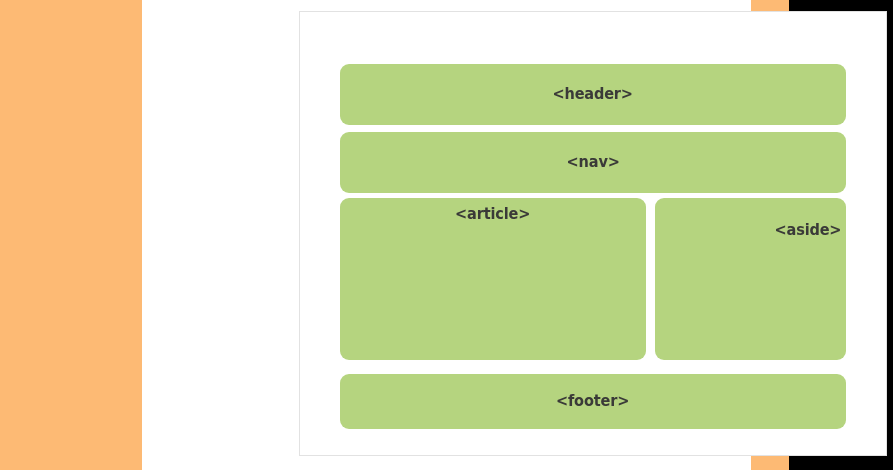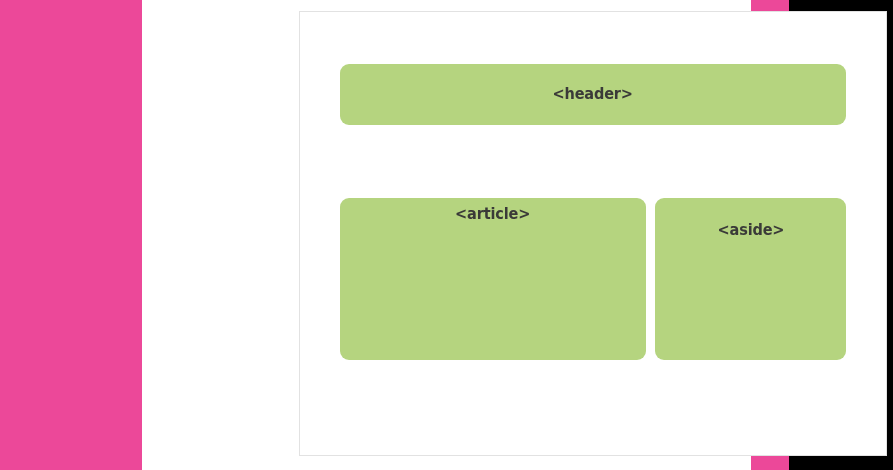--- a/index.html
+++ b/index.html
@@ -11,21 +11,21 @@
     width: 893px;
     height: 470px;
     overflow: hidden;
     font-family: "DejaVu Sans", sans-serif;
   }
 
   .stage {
     position: relative;
     width: 789px;
     height: 470px;
-    background: #ec4899;
+    background: #fdba74;
   }
 
   
   .page-canvas {
     position: absolute;
     left: 142px;
     top: 0px;
     width: 609px;
     height: 470px;
     background: #ffffff;
@@ -99,21 +99,21 @@
     justify-content: center;
     padding-top: 8px;
   }
 
   .block-aside {
     left: 315px;
     top: 145px;
     width: 191px;
     height: 162px;
     align-items: flex-start;
-    justify-content: center;
+    justify-content: flex-end;
     padding-top: 24px;
   }
 
   .block-section {
     left: 20px;
     top: 81px;
     width: 267px;
     height: 70px;
     background: #d9ebb3;
     border-radius: 9px;
@@ -134,27 +134,33 @@
   <div class="page-canvas">
 
     <div class="card">
 
       <div class="diagram">
 
         <div class="block block-header">
           <span class="block-label">&lt;header&gt;</span>
         </div>
 
+        <div class="block block-nav">
+          <span class="block-label">&lt;nav&gt;</span>
+        </div>
 
         <div class="block block-article">
           <span class="block-label">&lt;article&gt;</span>
 
         </div>
 
         <div class="block block-aside">
           <span class="block-label">&lt;aside&gt;</span>
         </div>
 
+        <div class="block block-footer">
+          <span class="block-label">&lt;footer&gt;</span>
+        </div>
 
       </div>
     </div>
   </div>
 </div>
 
 </body></html>

